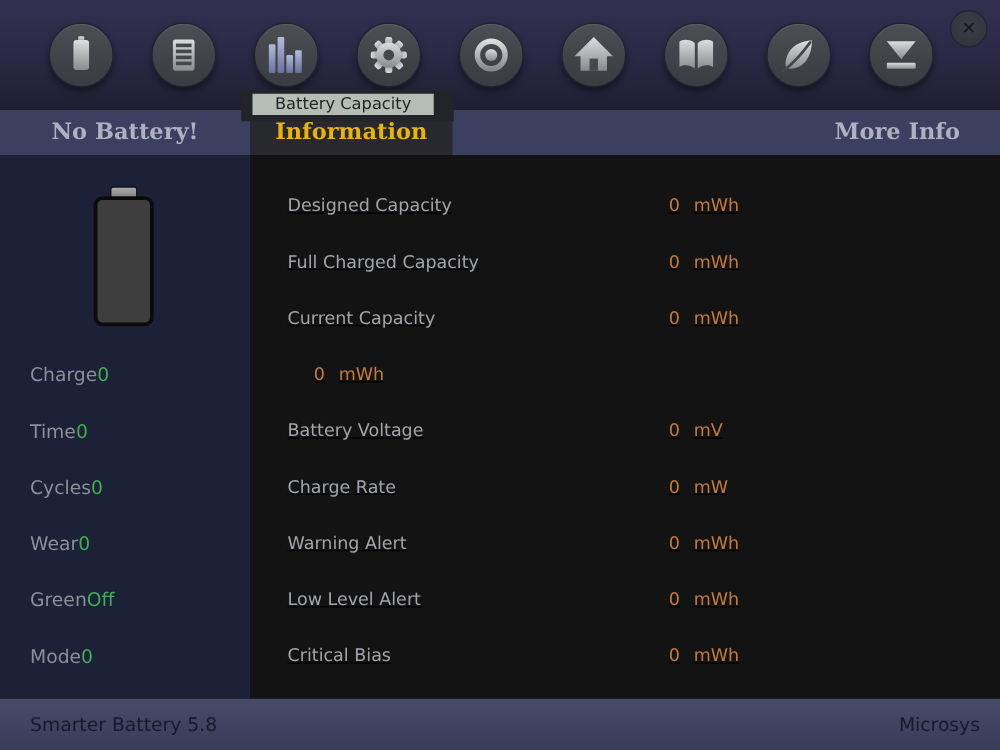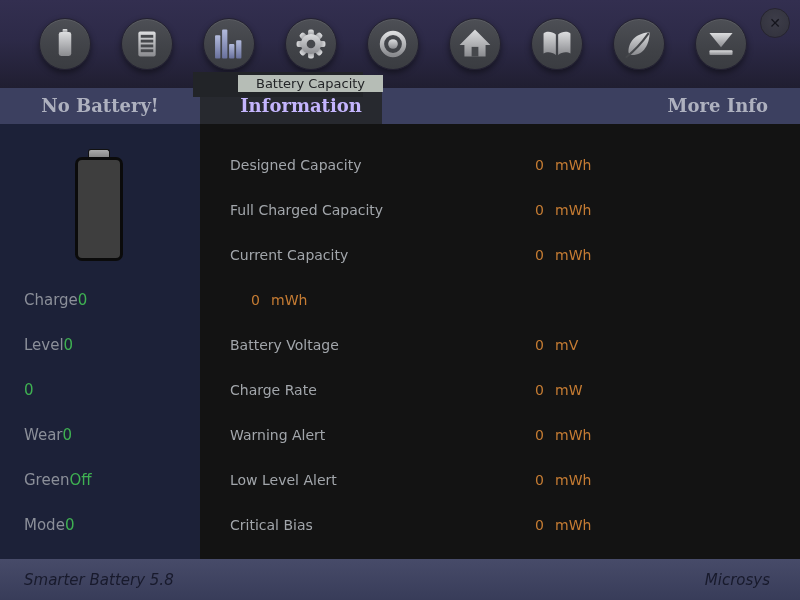--- a/index.html
+++ b/index.html
@@ -19,53 +19,53 @@
     background:radial-gradient(circle at 50% 40%,#3d3d49,#31313c);
     border:1px solid #26242f;display:flex;align-items:center;justify-content:center;
     color:#14141c;font-size:14px;font-weight:bold;cursor:pointer;line-height:1;}
 
   
   .tabbar{position:absolute;left:0;top:88px;width:800px;height:36px;background:#3c4060;
     font-family:"DejaVu Serif","Liberation Serif",serif;font-weight:bold;font-size:18px;color:#aeb1bf;}
   .tab-left{position:absolute;left:0;top:0;width:200px;height:19px;line-height:36px;text-align:center;cursor:pointer;}
   .tab-right{position:absolute;right:0;top:0;height:20px;line-height:36px;padding-right:32px;cursor:pointer;}
   .tab-active{position:absolute;left:200px;top:0;width:162px;height:36px;line-height:36px;text-align:center;
-    background:#27292f;color:#c4b5fd;cursor:pointer;padding-left:20px;}
+    background:#27292f;color:#eab308;cursor:pointer;}
 
   
   .tooltip-shadow{position:absolute;left:193px;top:72px;width:170px;height:25px;background:#222428;z-index:5;}
   .tooltip{position:absolute;left:202px;top:75px;width:145px;height:17px;background:#b6bdb6;
-    color:#232527;font-size:13px;line-height:17px;text-align:center;z-index:6;white-space:nowrap;margin-left:36px;}
+    color:#232527;font-size:13px;line-height:17px;text-align:center;z-index:6;white-space:nowrap;}
 
   
   .sidebar{position:absolute;left:0;top:124px;width:200px;height:435px;background:#1c2138;}
   .battery-graphic{position:absolute;left:75px;top:25px;width:48px;}
   .battery-cap{width:22px;height:10px;margin:0 auto;border-radius:3px 3px 0 0;
     background:linear-gradient(180deg,#ababab,#7d7d7d);border:1px solid #111;border-bottom:none;box-sizing:border-box;}
   .battery-body{width:48px;height:104px;margin-top:-2px;background:#3e3e3e;border:3px solid #0b0b0b;
     border-radius:7px;box-sizing:border-box;position:relative;}
   .stats{position:absolute;left:0;top:154px;width:200px;}
   .stat-row{height:45px;line-height:45px;display:flex;
     padding:0 25px 0 24px;font-size:15px;}
   .stat-label{color:#8b8f99;}
   .stat-value{color:#3fb152;}
 
   
   .main{position:absolute;left:200px;top:124px;width:600px;height:435px;background:#131313;padding-top:19px;box-sizing:border-box;}
   .info-row{height:45px;line-height:45px;display:flex;align-items:center;
-    padding:0 205px 0 30px;font-size:14px;}
+    padding:0 205px 0 30px;font-size:14px;text-decoration:underline;}
   .info-label{color:#a2a6ab;flex:1;}
   .info-value{color:#c67c33;width:30px;text-align:right;}
   .info-unit{color:#c67c33;width:40px;margin-left:11px;}
 
   
   .statusbar{position:absolute;left:0;top:559px;width:800px;height:41px;
     background:linear-gradient(180deg,#474b69,#383c59);
     display:flex;justify-content:space-between;align-items:center;
-    padding:0 30px 0 24px;box-sizing:border-box;font-size:15px;color:#181a2c;font-style:italic;}
+    padding:0 16px 0 24px;box-sizing:border-box;font-size:15px;color:#181a2c;}
 
   .svgdefs{position:absolute;width:0;height:0;}
 </style>
 </head>
 <body>
 
 <svg class="svgdefs" aria-hidden="true">
   <defs>
     <linearGradient id="gMetal" x1="0" y1="0" x2="0" y2="1">
       <stop offset="0" stop-color="#dcdddf"></stop>
@@ -178,24 +178,25 @@
     <div class="battery-graphic">
       <div class="battery-cap"></div>
       <div class="battery-body"></div>
     </div>
     <div class="stats">
       <div class="stat-row">
         <span class="stat-label">Charge</span>
         <span class="stat-value">0</span>
       </div>
       <div class="stat-row">
-        <span class="stat-label">Level</span>
-        <span class="stat-value">0</span>
-      </div>
-      <div class="stat-row">
+        <span class="stat-label">Time</span>
+        <span class="stat-value">0</span>
+      </div>
+      <div class="stat-row">
+        <span class="stat-label">Cycles</span>
         <span class="stat-value">0</span>
       </div>
       <div class="stat-row">
         <span class="stat-label">Wear</span>
         <span class="stat-value">0</span>
       </div>
       <div class="stat-row">
         <span class="stat-label">Green</span>
         <span class="stat-value">Off</span>
       </div>

